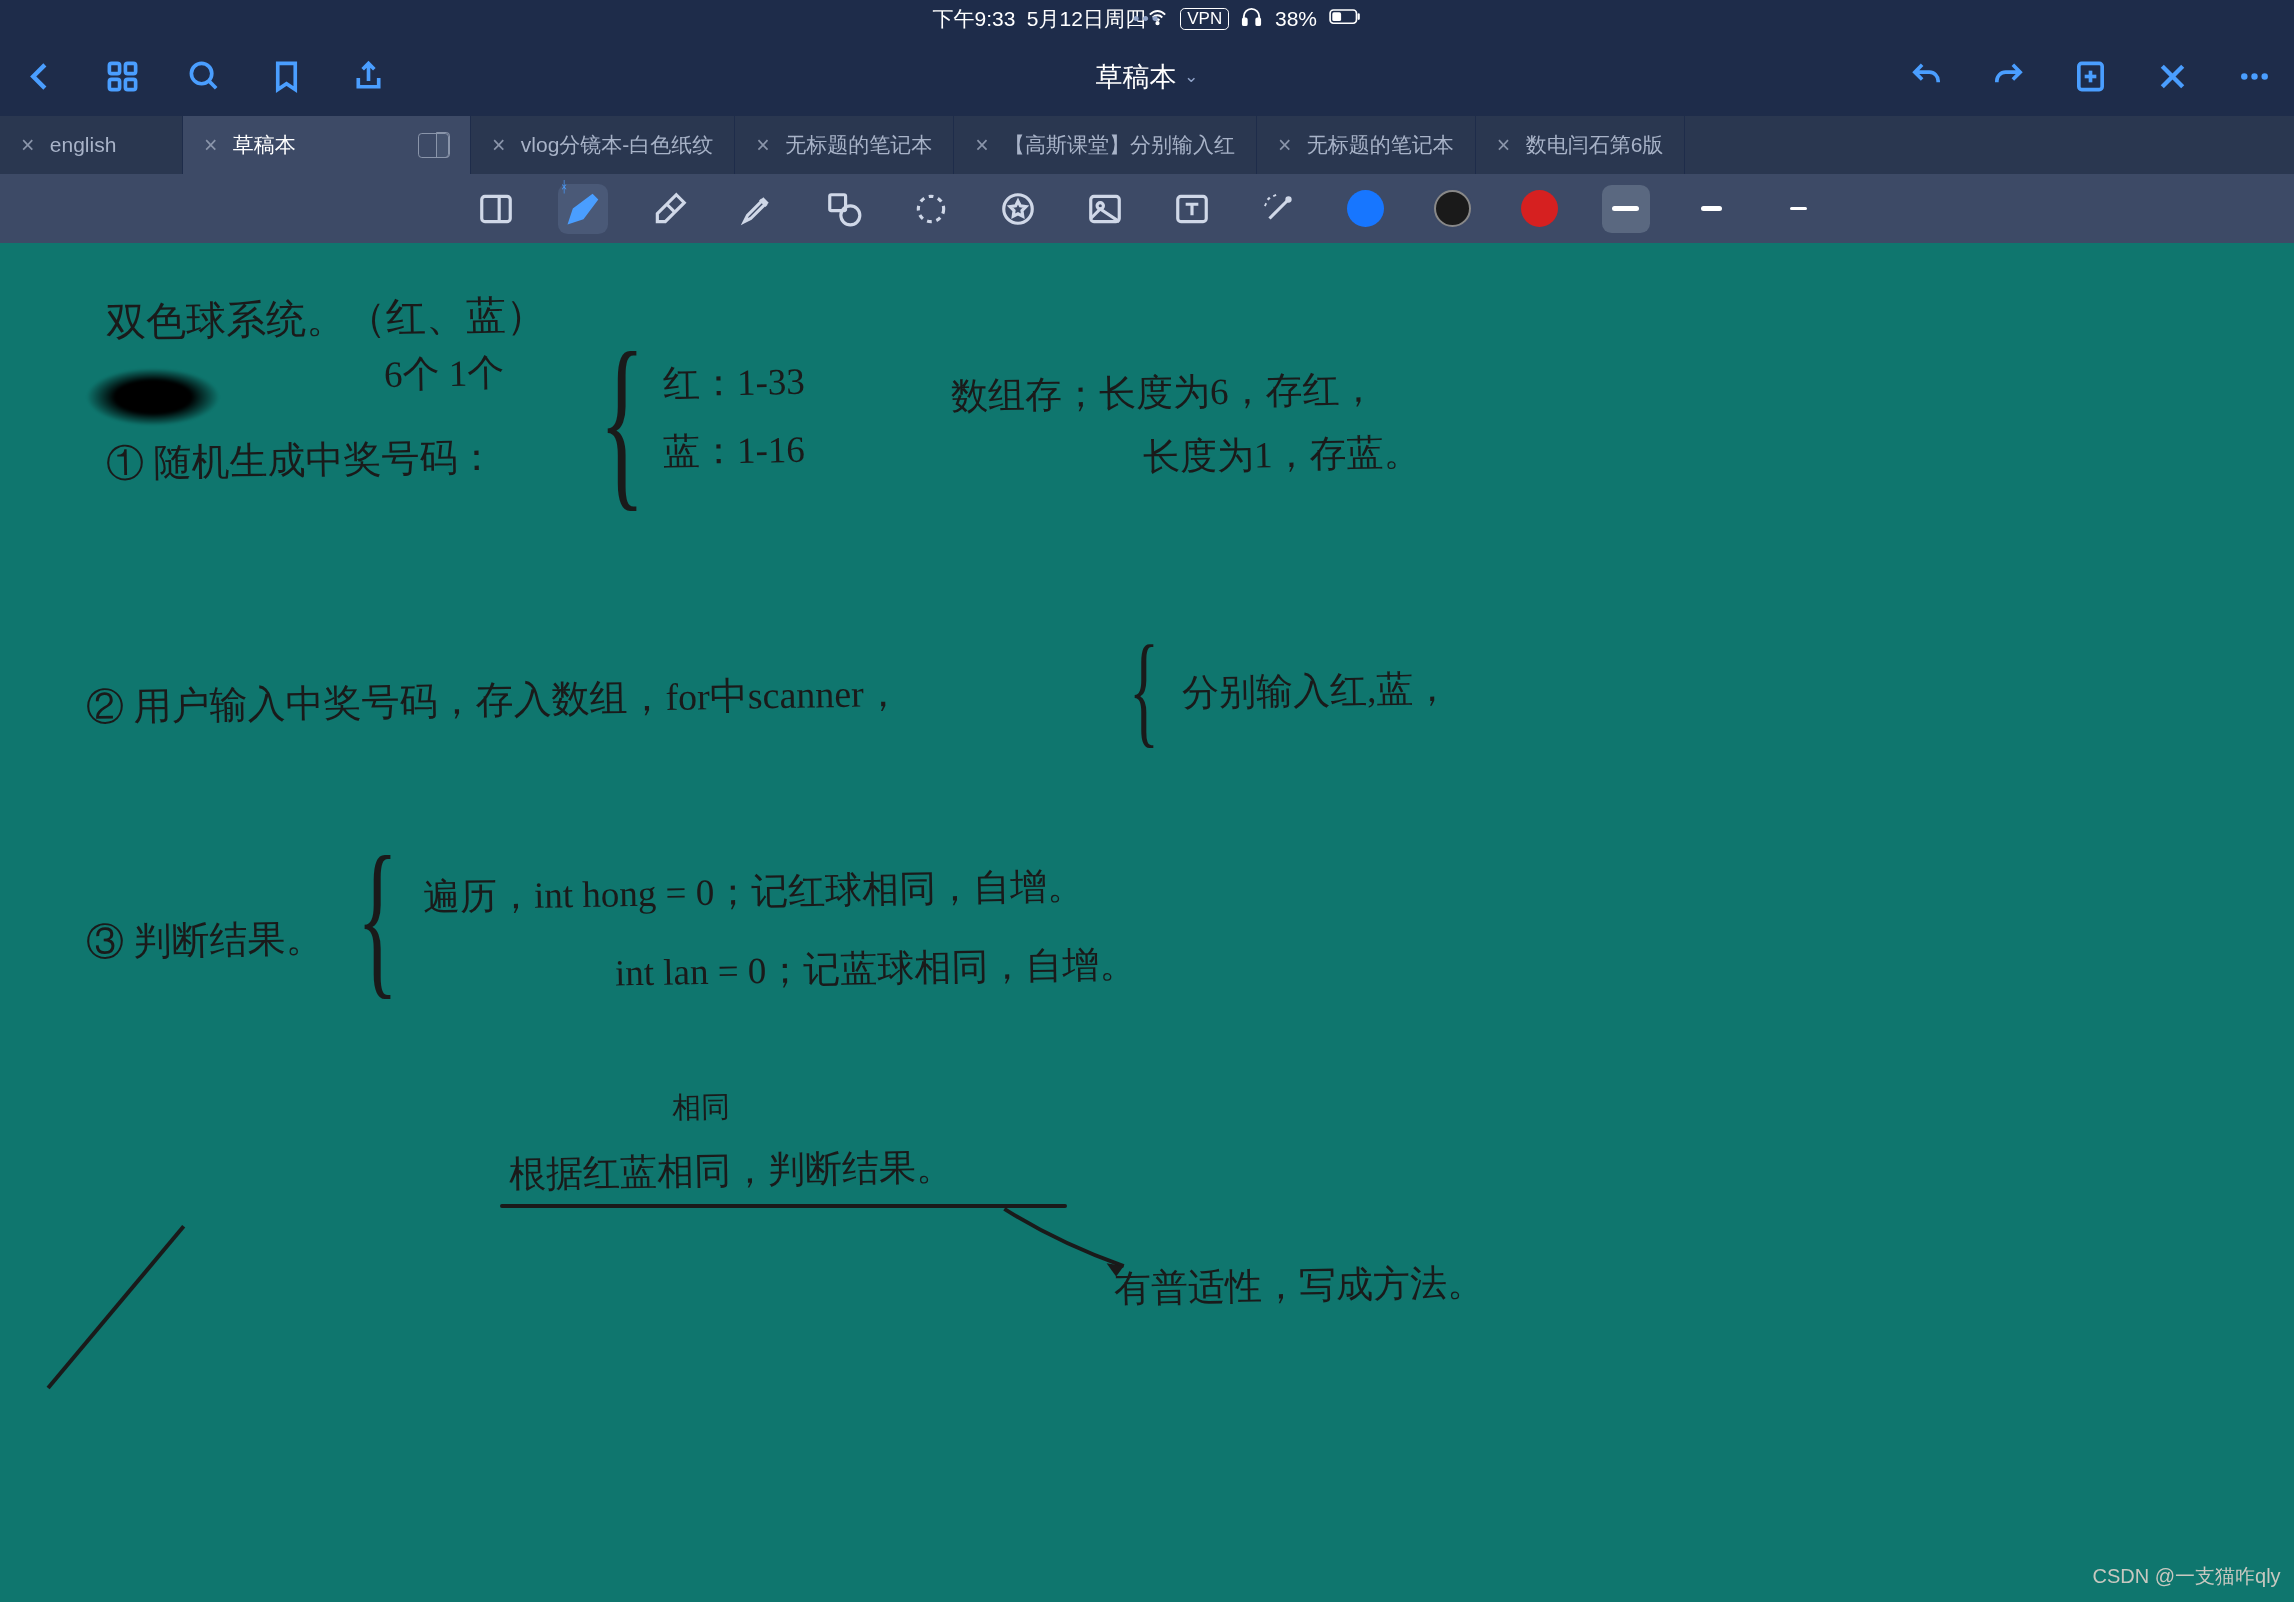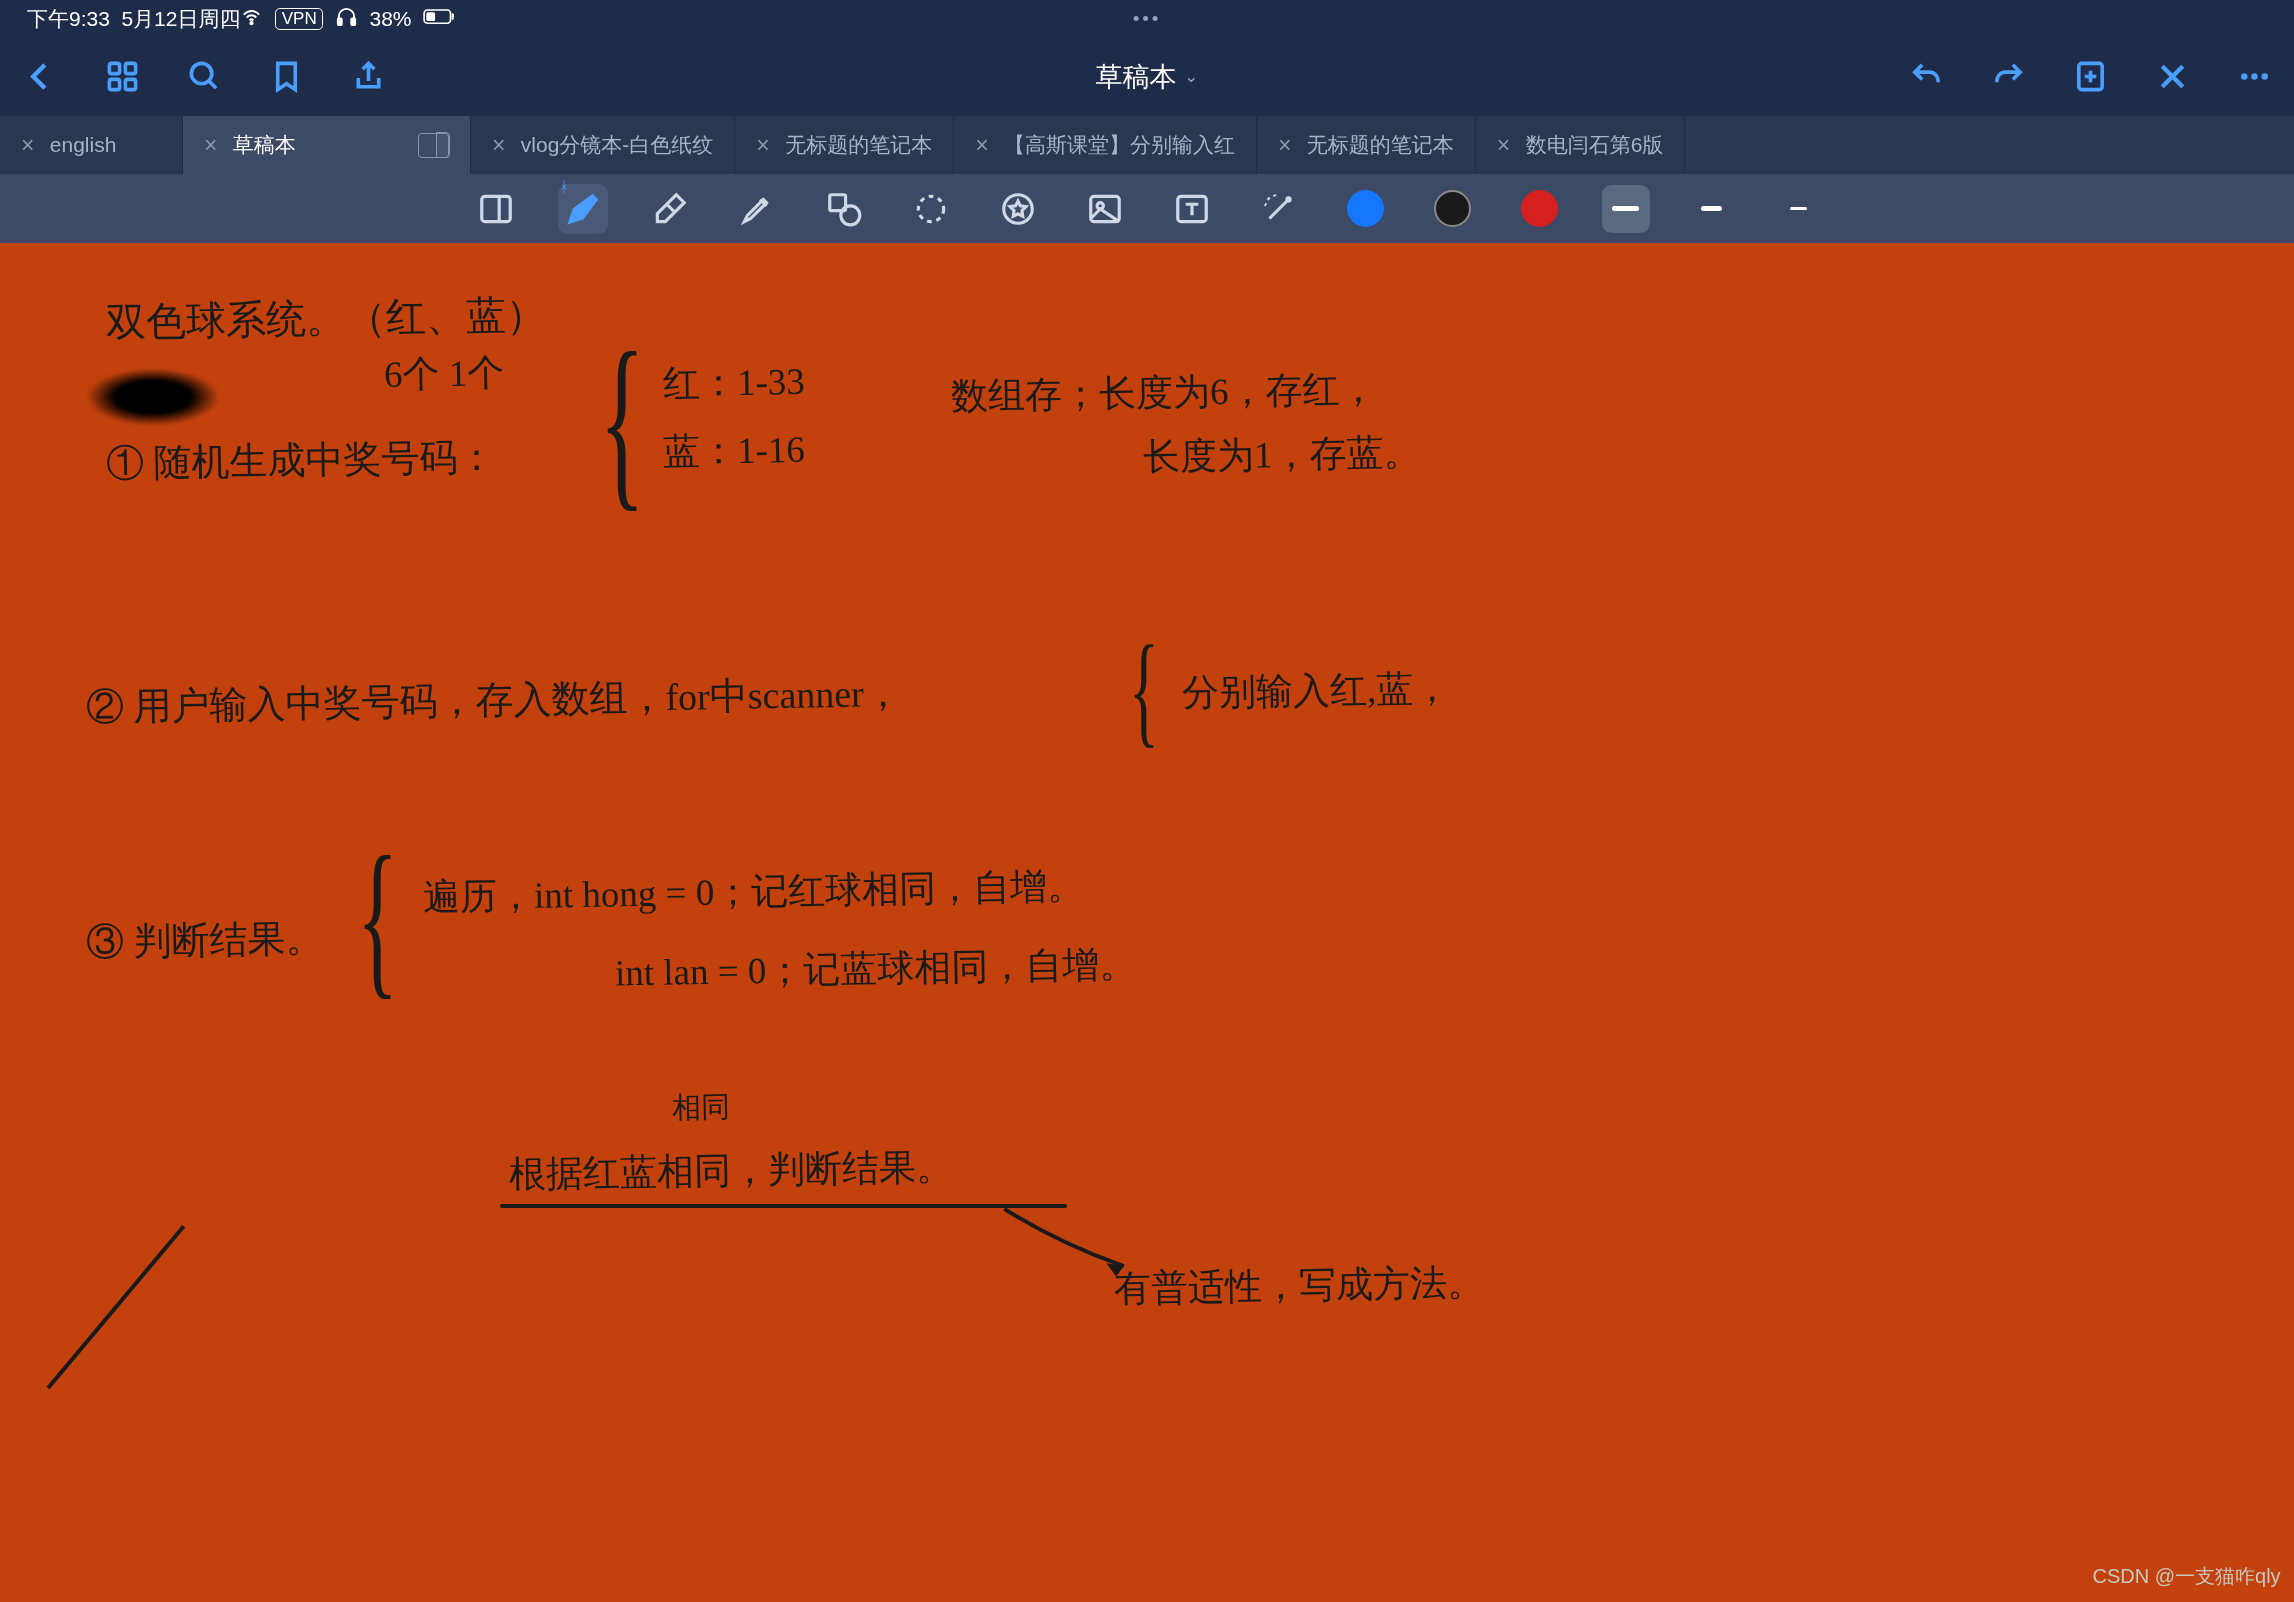--- a/index.html
+++ b/index.html
@@ -12,21 +12,21 @@
   position: relative;
 }
 .status-bar {
   height: 37px;
   background: #1e2c4a;
   color: #fff;
   display: flex;
   align-items: center;
   padding: 0 27px;
   font-size: 21px;
-  justify-content: flex-start;
+  justify-content: center;
 }
 .status-left, .status-right { display: flex; align-items: center; gap: 11.5px; }
 .pill-dots { position: absolute; left: 50%; transform: translateX(-50%); color: #8fa2c7; letter-spacing: 2.9px; font-size: 19px; }
 .nav-bar {
   height: 79px;
   background: #1e2c4a;
   display: flex;
   align-items: center;
   justify-content: space-between;
   padding: 0 19px;
@@ -83,21 +83,21 @@
 .stroke-box { width: 48px; height: 48px; background:#5a6880; border-radius:9.6px; display:flex; align-items:center; justify-content:center;}
 .stroke { background:#fff; border-radius:95px; }
 .stroke.s1{ width:27px; height:5.8px; }
 .stroke.s2{ width:21px; height:4.8px; }
 .stroke.s3{ width:17.3px; height:3.8px; }
 .bt-badge { position:absolute; top:-5.8px; left:1.9px; color:#4a9eff; font-size:15.4px; }
 .canvas-area {
   position: relative;
   width: 100%;
   height: calc(100% - 242px);
-  background: #c2410c;
+  background: #0f766e;
 }
 .handwriting {
   position: absolute;
   font-family: "Comic Sans MS", cursive;
   color: #1a1a1a;
   font-size: 37px;
   font-weight: 500;
   white-space: nowrap;
   transform: rotate(-1deg);
 }

